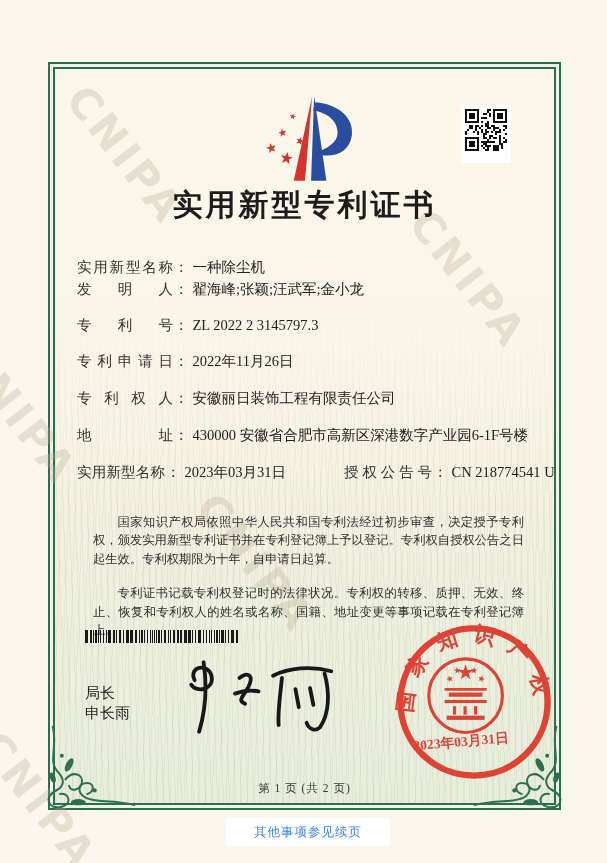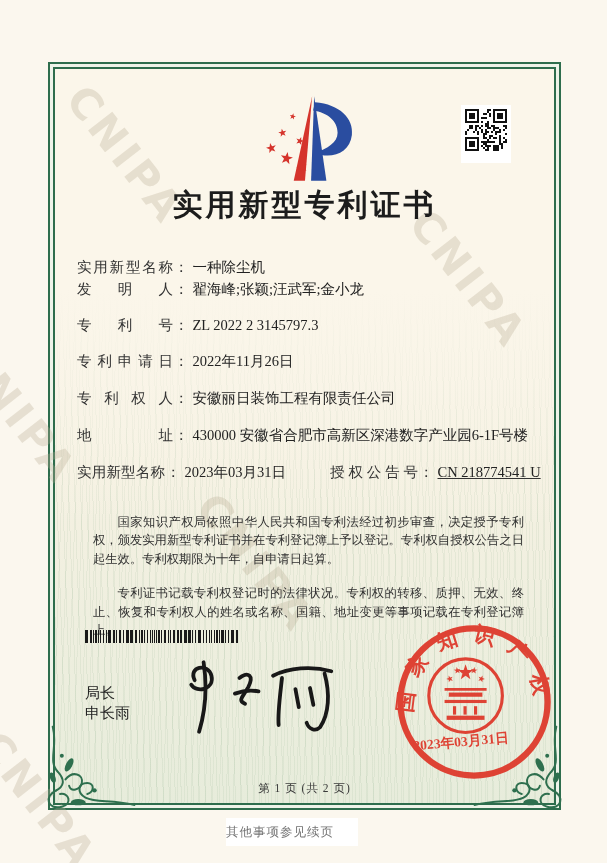--- a/index.html
+++ b/index.html
@@ -29,36 +29,36 @@
   .title{position:absolute;left:0;top:121px;width:100%;text-align:center;
          font-size:30px;font-weight:bold;letter-spacing:3px;color:#1c1c1c;}
   .fields{position:absolute;left:27px;top:181px;width:460px;font-size:14.5px;color:#333;}
   .frow{position:absolute;left:0;white-space:nowrap;}
   .frow:nth-child(1){top:13px;}.frow:nth-child(2){top:35px;}.frow:nth-child(3){top:71px;}
   .frow:nth-child(4){top:107px;}.frow:nth-child(5){top:144px;}.frow:nth-child(6){top:181px;}
   .frow7{position:absolute;left:0;top:218px;white-space:nowrap;}
   .flabel{display:inline-block;width:96px;text-align:justify;text-align-last:justify;}
   .fcolon{display:inline-block;margin:0 4px 0 1px;}
   .fval{color:#222;}
-  .grant-right{position:absolute;left:253px;top:0;white-space:nowrap;text-decoration:underline;}
+  .grant-right{position:absolute;left:267px;top:0;white-space:nowrap;}
   .flabel2{display:inline-block;width:88px;text-align:justify;text-align-last:justify;}
   .paras{position:absolute;left:27px;top:433px;width:463px;font-size:12.3px;line-height:18.4px;
          color:#2f2f2f;text-align:justify;}
   .paras p{margin:16px;text-indent:2em;}
   .barcode{position:absolute;left:35px;top:566px;width:157px;height:13px;}
   .director{position:absolute;left:35px;top:619px;font-size:15px;color:#222;line-height:20px;}
   .sig{position:absolute;left:120px;top:596px;width:168px;height:74px;}
   .seal{position:absolute;left:342px;top:556px;width:164px;height:164px;opacity:0.95;}
   .pageinfo{position:absolute;left:0;top:717px;width:100%;text-align:center;
             font-size:11.5px;color:#3a3a3a;letter-spacing:1px;}
   .corner{position:absolute;width:100px;height:100px;z-index:3;pointer-events:none;}
   .corner-l{left:-10px;top:650px;}
   .corner-r{left:419px;top:650px;transform:scaleX(-1);}
-  .note-box{position:absolute;left:226px;top:818px;width:132px;height:28px;background:#ffffff;
-            text-align:left;line-height:28px;font-size:12.5px;color:#737373;letter-spacing:1px;}
+  .note-box{position:absolute;left:226px;top:818px;width:164px;height:28px;background:#ffffff;
+            text-align:center;line-height:28px;font-size:12.5px;color:#3b82f6;letter-spacing:1px;}
 </style>
 </head>
 <body>
 
 <div class="page">
 
   <svg width="0" height="0" style="position:absolute">
     <defs>
       <polygon id="star" points="0,-10 2.35,-3.24 9.51,-3.09 3.80,1.24 5.88,8.09 0,4 -5.88,8.09 -3.80,1.24 -9.51,-3.09 -2.35,-3.24"></polygon>
     </defs>

